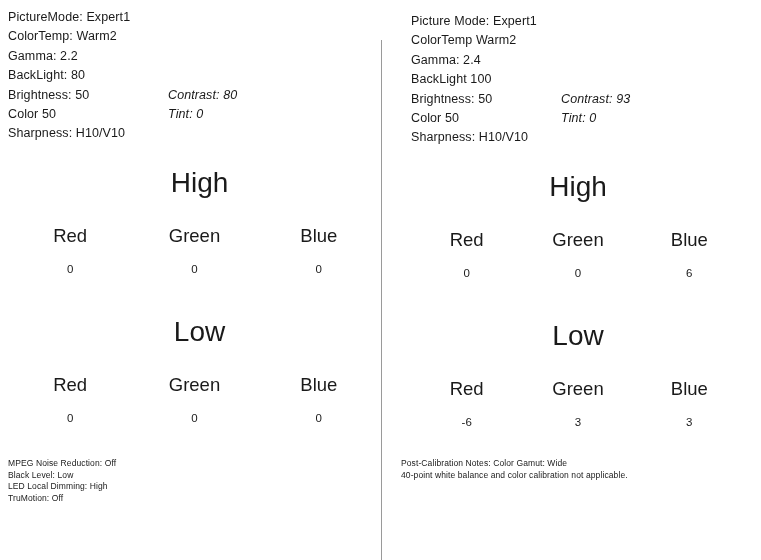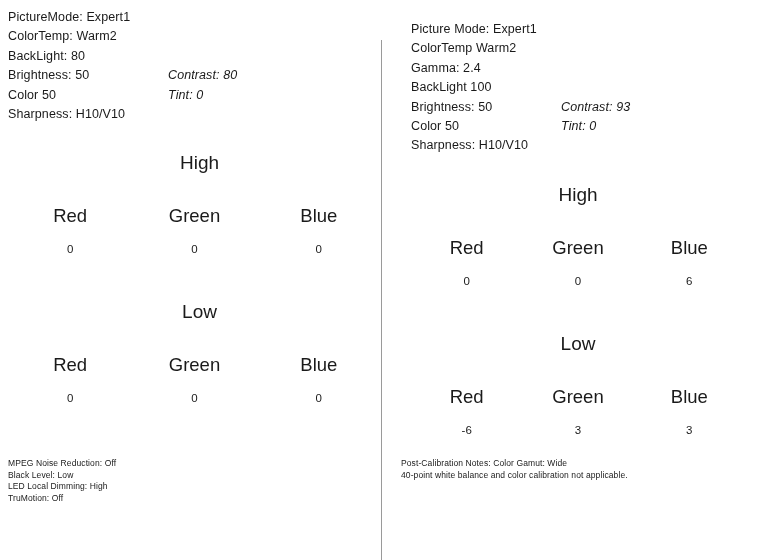--- a/index.html
+++ b/index.html
@@ -29,21 +29,21 @@
     box-sizing: border-box;
   }
 
   .panel-left {
     width: 381px;
     padding: 8px 0 0 8px;
   }
 
   .panel-right {
     width: 364px;
-    padding: 20px 0 0 30px;
+    padding: 12px 0 0 30px;
   }
 
   .divider {
     position: absolute;
     left: 381px;
     top: 40px;
     bottom: 0;
     width: 1px;
     background: #9a9a9a;
   }
@@ -77,21 +77,21 @@
     flex: 0 0 150px;
   }
 
   
   .group {
     margin-top: 18px;
   }
 
   .group-title {
     text-align: center;
-    font-size: 19px;
+    font-size: 28px;
     line-height: 30px;
     font-weight: 400;
     padding-left: 10px;
   }
 
   .panel-right .group-title {
     padding-left: 0;
   }
 
   .rgb-row {
@@ -151,20 +151,23 @@
   <div class="panel panel-left">
 
     <div class="settings">
       <div class="srow">
         <span class="scol-a">PictureMode: Expert1</span>
       </div>
       <div class="srow">
         <span class="scol-a">ColorTemp: Warm2</span>
       </div>
       <div class="srow">
+        <span class="scol-a">Gamma: 2.2</span>
+      </div>
+      <div class="srow">
         <span class="scol-a">BackLight: 80</span>
       </div>
       <div class="srow">
         <span class="scol-a">Brightness: 50</span>
         <span class="scol-b">Contrast: 80</span>
       </div>
       <div class="srow">
         <span class="scol-a">Color  50</span>
         <span class="scol-b">Tint: 0</span>
       </div>

